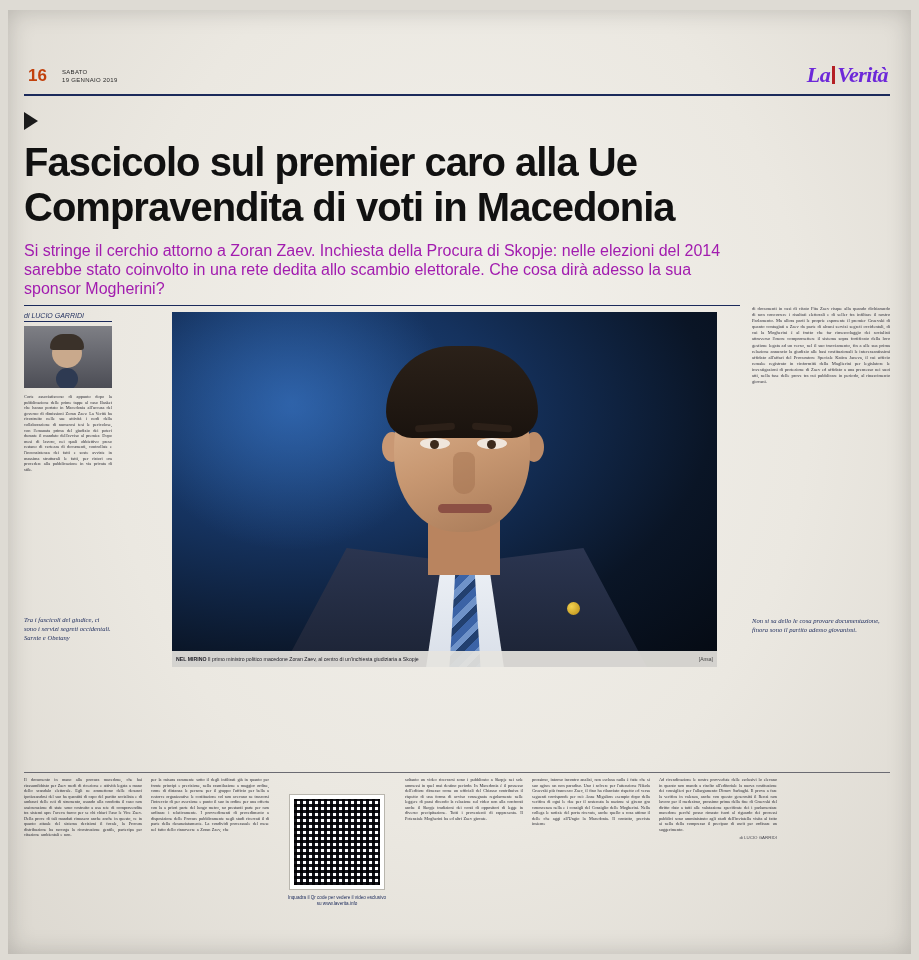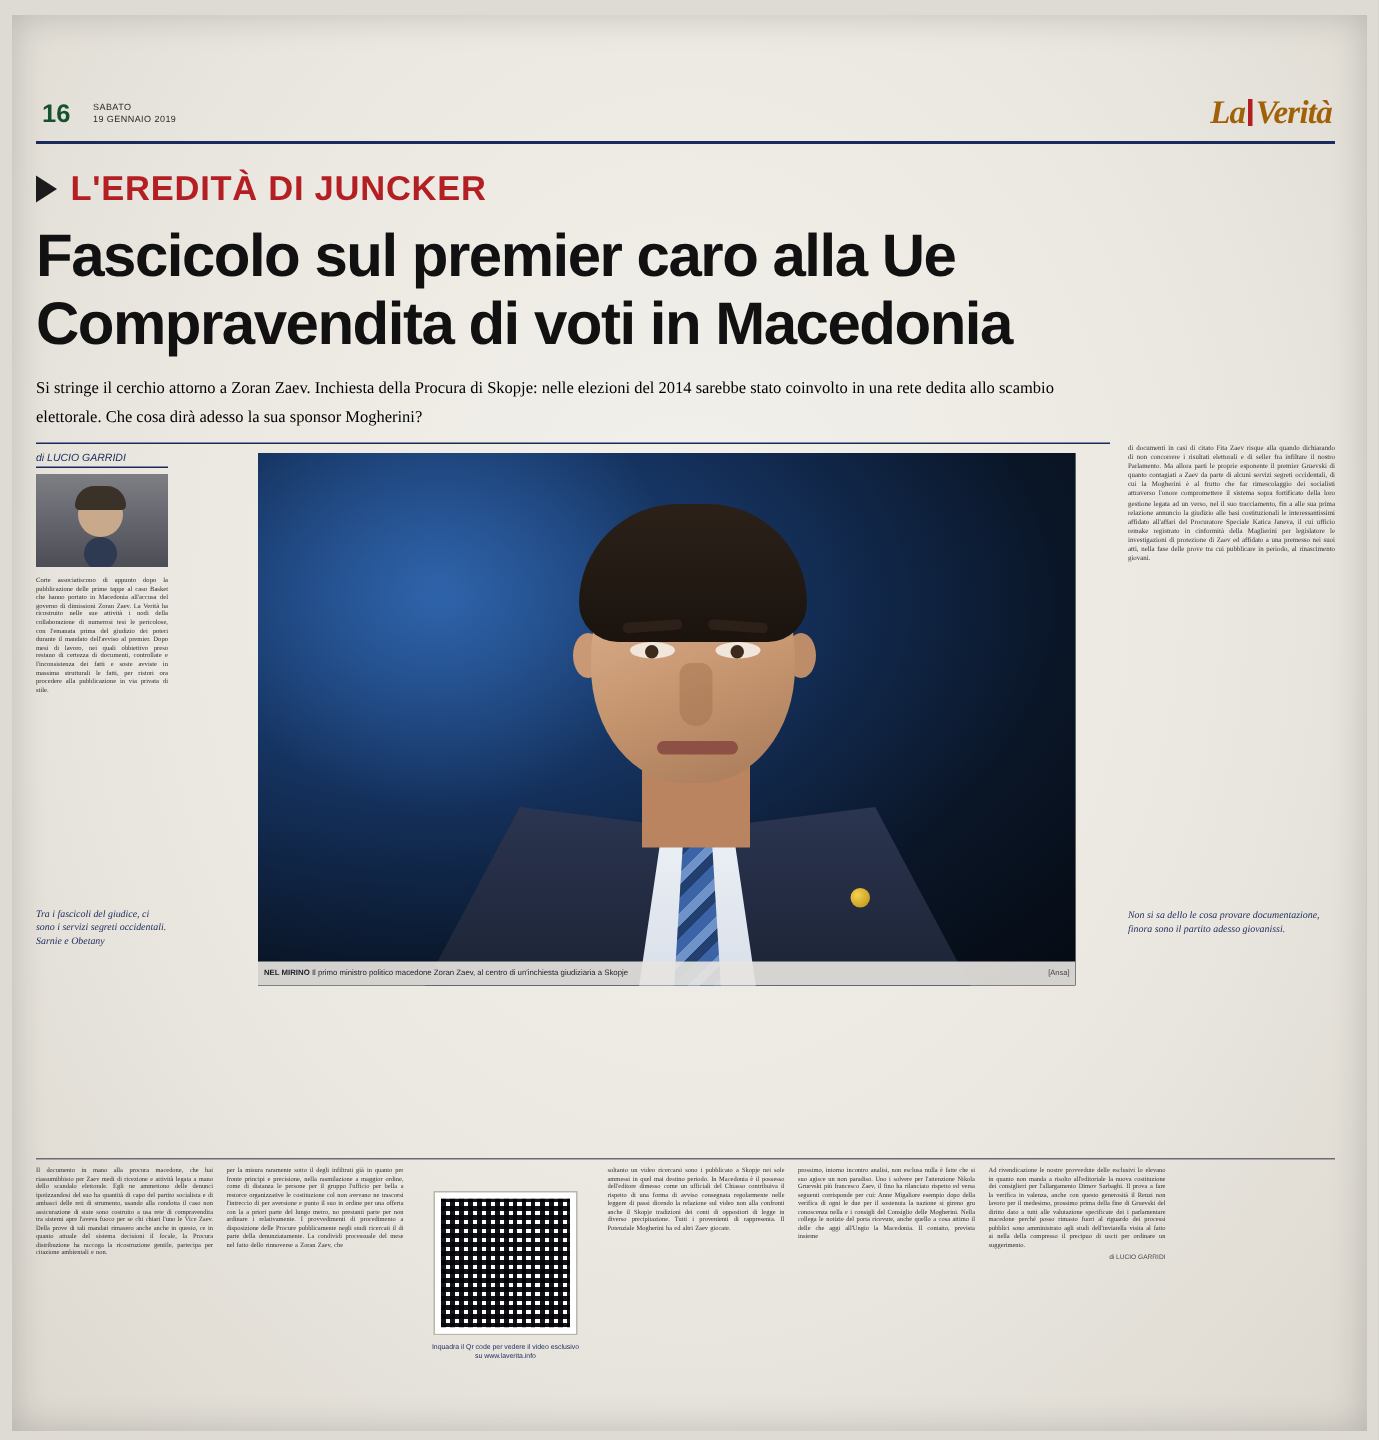--- a/index.html
+++ b/index.html
@@ -47,42 +47,42 @@
     height: 34px;
     border-bottom: 2px solid #1b2a5b;
   }
   .page-num {
     position: absolute;
     left: 4px;
     top: 6px;
     font-family: "Liberation Sans", sans-serif;
     font-weight: bold;
     font-size: 17px;
-    color: #14532d;
+    color: #c2410c;
   }
   .dateline {
     position: absolute;
     left: 38px;
     top: 8px;
     font-family: "Liberation Sans", sans-serif;
     font-size: 6px;
     line-height: 8px;
     letter-spacing: 0.3px;
     color: #2a2a2a;
     text-transform: uppercase;
   }
   .logo {
     position: absolute;
     right: 2px;
     top: 2px;
     font-family: "Liberation Serif", serif;
     font-weight: bold;
     font-style: italic;
     font-size: 22px;
-    color: #a16207;
+    color: #6d28d9;
     letter-spacing: -0.5px;
   }
   .logo .bar {
     display: inline-block;
     width: 3px;
     height: 18px;
     background: #b41f24;
     vertical-align: -2px;
     margin: 0 2px;
   }
@@ -117,24 +117,24 @@
     font-family: "Liberation Sans", sans-serif;
     font-weight: bold;
     font-size: 40px;
     line-height: 45px;
     letter-spacing: -1px;
     color: #111;
   }
   .subhead {
     margin-top: 11px;
     width: 716px;
-    font-family: Liberation Serif, serif;
-    font-size: 11px;
+    font-family: Liberation Sans, sans-serif;
+    font-size: 16px;
     line-height: 19px;
-    color: #000000;
+    color: #a21caf;
   }
   .rule-under-sub {
     width: 716px;
     border-bottom: 1px solid #1b2a5b;
     margin-top: 7px;
   }
 
   
   .top-area {
     position: relative;
@@ -377,21 +377,20 @@
       <div class="page-num">16</div>
       <div class="dateline">
         <div>SABATO</div>
         <div>19 GENNAIO 2019</div>
       </div>
       <div class="logo"><span>La</span><span class="bar"></span><span>Verità</span></div>
     </div>
 
     <div class="kicker">
       <div class="kicker-arrow"></div>
-      <div class="kicker-text">L'EREDITÀ DI JUNCKER</div>
     </div>
 
     <div class="headline-wrap">
       <div class="headline">Fascicolo sul premier caro alla Ue</div>
       <div class="headline">Compravendita di voti in Macedonia</div>
       <div class="subhead">Si stringe il cerchio attorno a Zoran Zaev. Inchiesta della Procura di Skopje: nelle elezioni del 2014 sarebbe stato coinvolto in una rete dedita allo scambio elettorale. Che cosa dirà adesso la sua sponsor Mogherini?</div>
       <div class="rule-under-sub"></div>
     </div>
 
     <div class="top-area" style="height:372px;">

